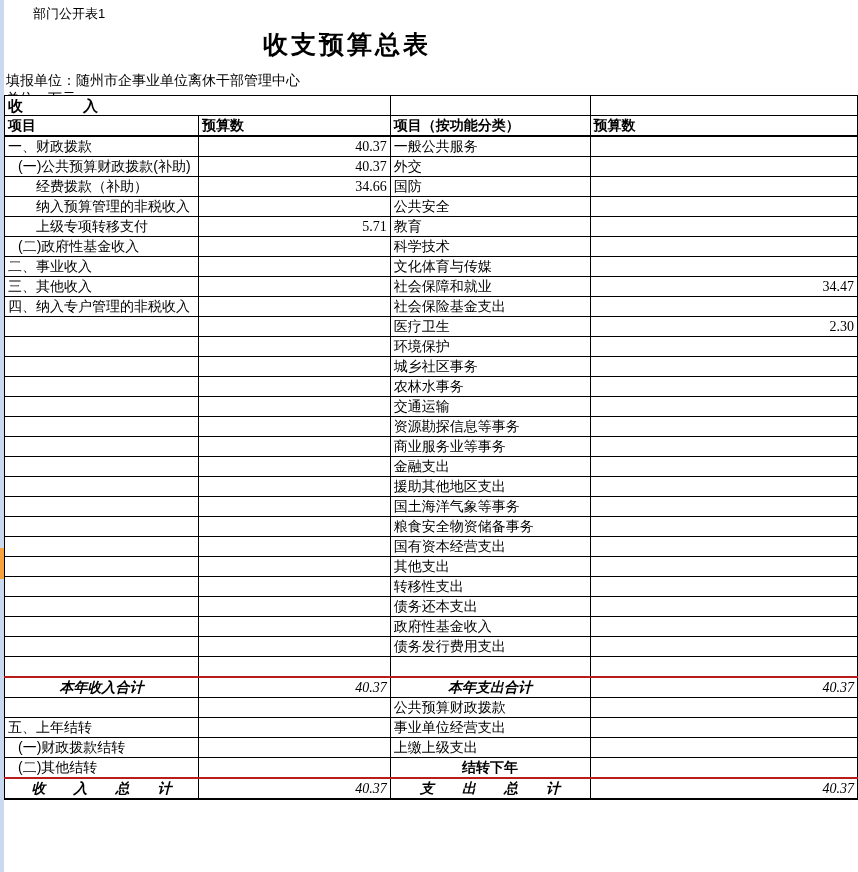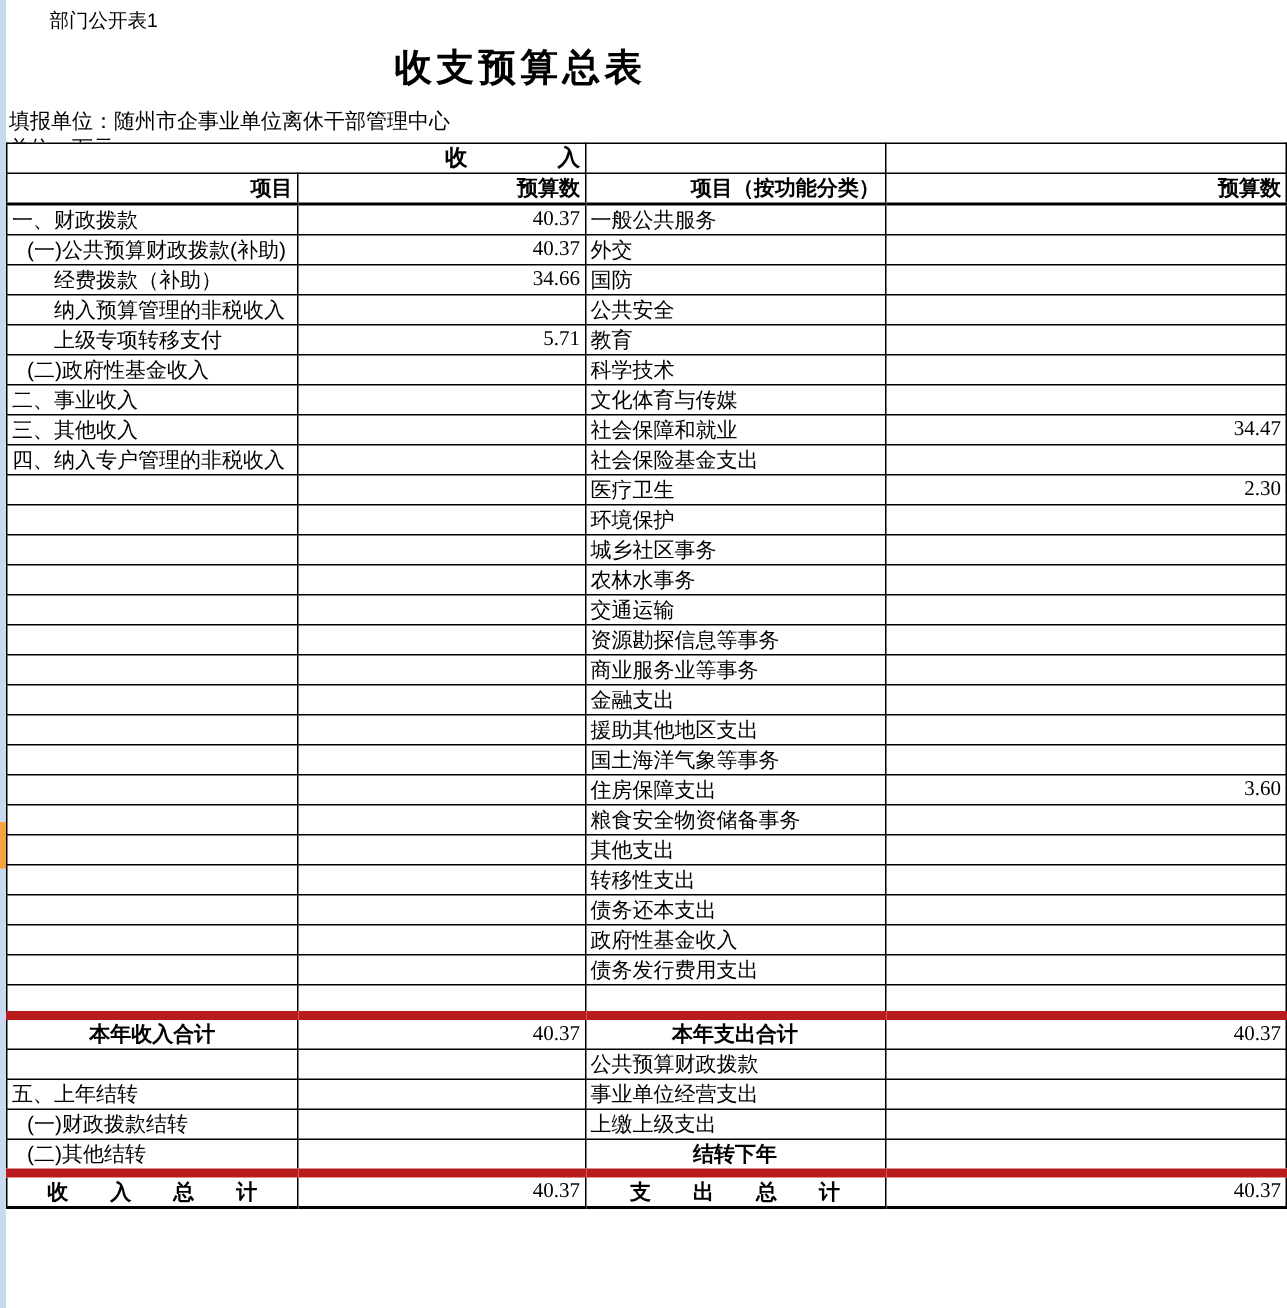--- a/index.html
+++ b/index.html
@@ -24,25 +24,25 @@
   table.sheet {
     position:absolute; left:4px; top:95px;
     border-collapse:collapse; table-layout:fixed; z-index:3;
     background:#fff;
   }
   .sheet td, .sheet th {
     border:1px solid #000; height:20px; padding:0 3px;
     font-size:14px; line-height:19px; font-weight:normal;
     white-space:nowrap; overflow:hidden; box-sizing:border-box;
   }
-  .sheet thead th { font-weight:bold; text-align:right;margin-top:36px; }
+  .sheet thead th { font-weight:bold; text-align:left;margin-top:36px; }
   .sheet thead th.sec { font-size:15px; }
   .sheet thead tr.h2 th { border-bottom:2px solid #000; }
   .sheet tbody tr:last-child td { border-bottom:2px solid #000; }
-  .sheet tr.thick-top td { border-top:6px solid #b91c1c; }
+  .sheet tr.thick-top td { border-top:2px solid #b91c1c;font-style:italic; }
 
   .sheet td.item { text-align:left; }
   .sheet td.num  { text-align:right; font-family:"Liberation Serif", serif; font-size:14px; }
   .sheet td.ind1 { padding-left:13px;margin-top:12px; }
   .sheet td.ind2 { padding-left:31px; }
   .sheet td.total { font-weight:bold; text-align:center; }
 </style>
 </head>
 <body>
 
@@ -187,27 +187,27 @@
       </tr>
       <tr>
         <td class="item"></td>
         <td class="num"></td>
         <td class="item">国土海洋气象等事务</td>
         <td class="num"></td>
       </tr>
       <tr>
         <td class="item"></td>
         <td class="num"></td>
-        <td class="item">住房保障支出</td>
-        <td class="num">3.60</td>
-      </tr>
-      <tr>
-        <td class="item"></td>
-        <td class="num"></td>
         <td class="item">粮食安全物资储备事务</td>
+        <td class="num"></td>
+      </tr>
+      <tr>
+        <td class="item"></td>
+        <td class="num"></td>
+        <td class="item">国有资本经营支出</td>
         <td class="num"></td>
       </tr>
       <tr>
         <td class="item"></td>
         <td class="num"></td>
         <td class="item">其他支出</td>
         <td class="num"></td>
       </tr>
       <tr>
         <td class="item"></td>

